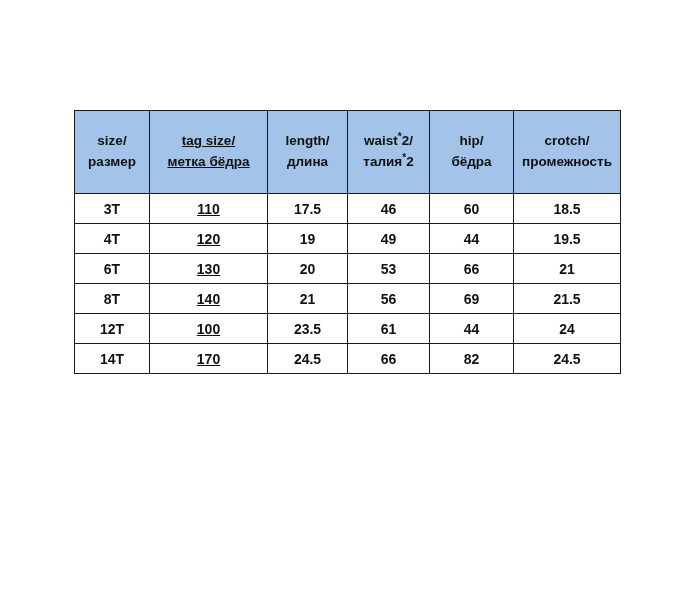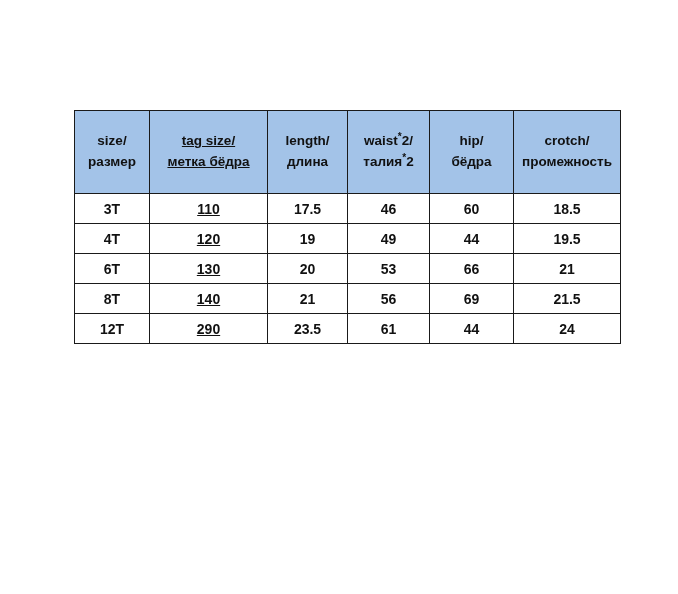--- a/index.html
+++ b/index.html
@@ -126,21 +126,29 @@
         <tr>
           <td class="col-size">8T</td>
           <td class="col-tagsize">140</td>
           <td class="col-length">21</td>
           <td class="col-waist">56</td>
           <td class="col-hip">69</td>
           <td class="col-crotch">21.5</td>
         </tr>
         <tr>
           <td class="col-size">12T</td>
-          <td class="col-tagsize">290</td>
+          <td class="col-tagsize">100</td>
           <td class="col-length">23.5</td>
           <td class="col-waist">61</td>
           <td class="col-hip">44</td>
           <td class="col-crotch">24</td>
+        </tr>
+        <tr>
+          <td class="col-size">14T</td>
+          <td class="col-tagsize">170</td>
+          <td class="col-length">24.5</td>
+          <td class="col-waist">66</td>
+          <td class="col-hip">82</td>
+          <td class="col-crotch">24.5</td>
         </tr>
       </tbody>
   </table>
 </div>
 
 </body></html>

